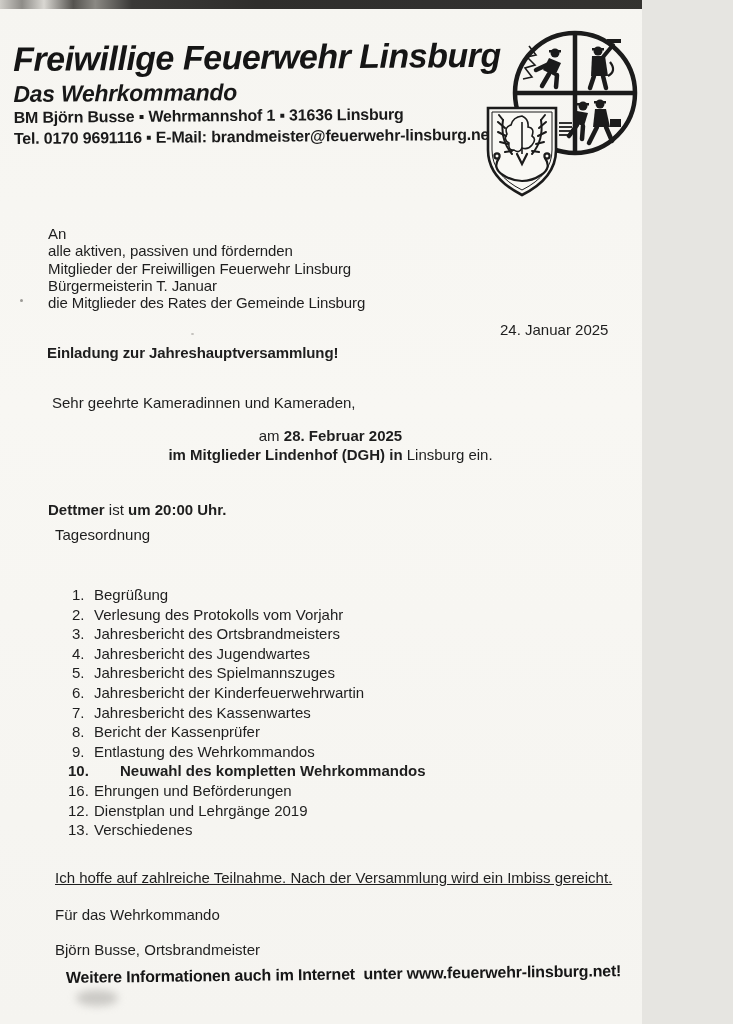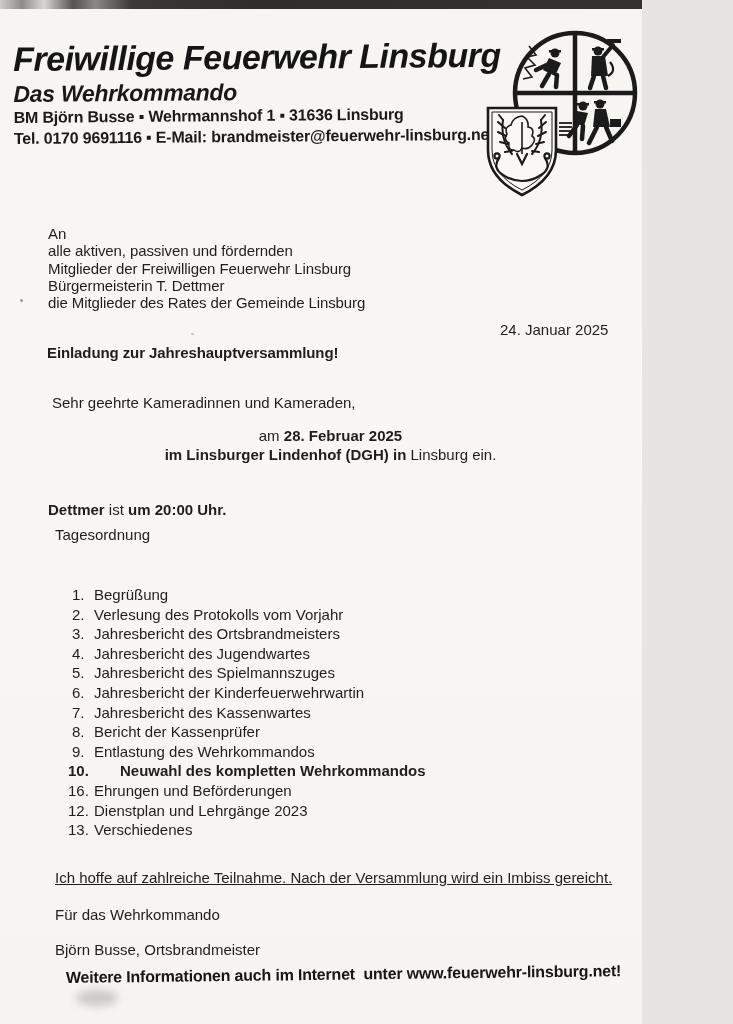--- a/index.html
+++ b/index.html
@@ -134,33 +134,33 @@
           <circle cx="68" cy="134" r="2.6" fill="#f9f8f4"></circle>
         </g>
       </g>
     </svg>
   </div>
 
   <div class="abs recipient">
     <div>An</div>
     <div>alle aktiven, passiven und fördernden</div>
     <div>Mitglieder der Freiwilligen Feuerwehr Linsburg</div>
-    <div>Bürgermeisterin T. Dettmer</div>
+    <div>Bürgermeisterin T. Januar</div>
     <div>die Mitglieder des Rates der Gemeinde Linsburg</div>
   </div>
 
   <div class="abs date">24. Januar 2025</div>
 
   <div class="abs subject">Einladung zur Jahreshauptversammlung!</div>
 
   <div class="abs salutation">Sehr geehrte Kameradinnen und Kameraden,</div>
 
   <div class="abs invite">
     <div><span>am </span><span class="b">28. Februar 2025</span></div>
-    <div><span class="b">im Linsburger Lindenhof (DGH) in</span><span> Linsburg ein.</span></div>
+    <div><span class="b">im Mitglieder Lindenhof (DGH) in</span><span> Linsburg ein.</span></div>
   </div>
 
   <div class="abs begin"><span class="b">Dettmer</span><span> ist </span><span class="b">um 20:00 Uhr.</span></div>
 
   <div class="abs agenda-title">Tagesordnung</div>
 
   <div class="abs agenda">
     <div class="agenda-row single">
         <span class="num">1.</span>
         <span>Begrüßung</span>
@@ -200,21 +200,21 @@
     <div class="agenda-row bold">
         <span class="num">10.</span>
         <span>Neuwahl des kompletten Wehrkommandos</span>
       </div>
     <div class="agenda-row">
         <span class="num">16.</span>
         <span>Ehrungen und Beförderungen</span>
       </div>
     <div class="agenda-row">
         <span class="num">12.</span>
-        <span>Dienstplan und Lehrgänge 2023</span>
+        <span>Dienstplan und Lehrgänge 2019</span>
       </div>
     <div class="agenda-row">
         <span class="num">13.</span>
         <span>Verschiedenes</span>
       </div>
   </div>
 
   <div class="abs attendance">Ich hoffe auf zahlreiche Teilnahme. Nach der Versammlung wird ein Imbiss gereicht.</div>
   <div class="abs on-behalf">Für das Wehrkommando</div>
   <div class="abs signature">Björn Busse, Ortsbrandmeister</div>

